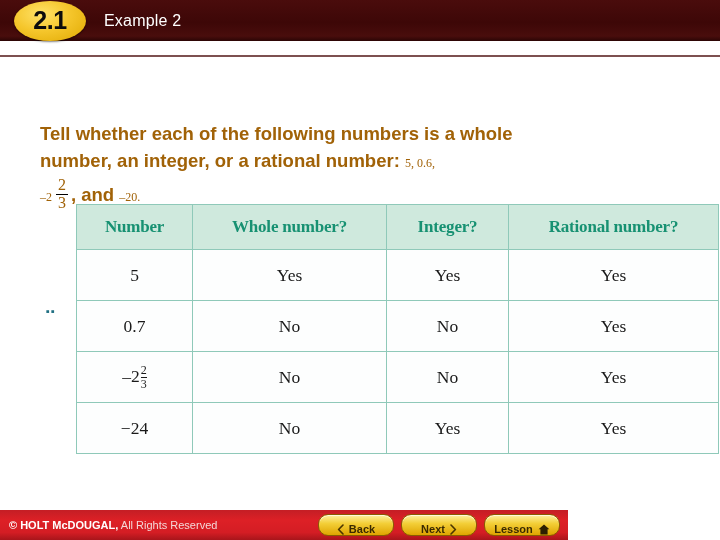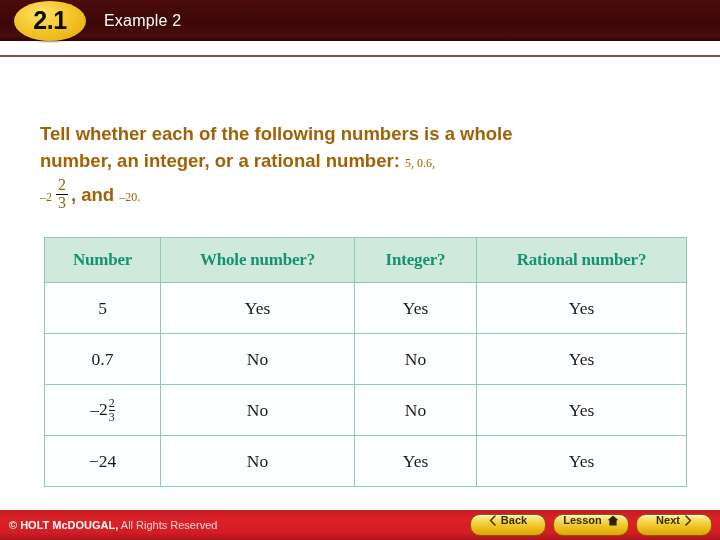--- a/index.html
+++ b/index.html
@@ -88,23 +88,22 @@
     font-size: 16px;
     line-height: 1.05;
     margin: 0 3px 0 4px;
   }
   .frac .num { display: block; padding: 0 2px; }
   .frac .den { display: block; padding: 0 2px; border-top: 1.3px solid #000; }
 
   
   .table-wrap {
     position: absolute;
-    left: 44px; top: 204px;
+    left: 76px; top: 204px;
     width: 630px;
-    margin-top: 33px;
   }
   table.answers {
     border-collapse: collapse;
     width: 630px;
     table-layout: fixed;
   }
   table.answers th,
   table.answers td {
     border: 1.4px solid #8fc9b9;
     text-align: center;
@@ -161,21 +160,21 @@
     font-weight: bold;
     line-height: 7px;
     letter-spacing: 1px;
     overflow: hidden;
   }
 
   
   .footer {
     position: absolute;
     left: 0; top: 510px;
-    width: 720px; height: 30px;
+    width: 568px; height: 30px;
     background: linear-gradient(180deg, #c41e25 0%, #dd2026 35%, #d41d24 75%, #a8151b 100%);
     display: flex;
     align-items: center;
   }
   .copyright {
     margin-left: 9px;
     color: #ffffff;
     font-family: "Liberation Sans", sans-serif;
     font-size: 11px;
     white-space: nowrap;
@@ -192,21 +191,21 @@
   }
   .nav-btn {
     height: 20px;
     min-width: 56px;
     padding: 0 9px;
     border-radius: 10px;
     background: linear-gradient(180deg, #fdf0a0 0%, #f3cf38 42%, #dfa400 100%);
     border: 1.2px solid #8a5b00;
     box-shadow: inset 0 1px 0 rgba(255,255,255,0.65);
     display: flex;
-    align-items: flex-start;
+    align-items: flex-end;
     justify-content: center;
     gap: 5px;
     cursor: pointer;
   }
   .nav-label {
     font-family: "Liberation Sans", sans-serif;
     font-weight: bold;
     font-size: 11px;
     color: #3a2a00;
     line-height: 1;
@@ -299,32 +298,32 @@
     <div class="nav-btn">
       <span class="nav-ico">
         <svg width="7" height="11" viewBox="0 0 7 11" aria-hidden="true">
           <path d="M6 1 L1.6 5.5 L6 10" fill="none" stroke="#4a3500" stroke-width="1.6" stroke-linecap="round" stroke-linejoin="round"></path>
         </svg>
       </span>
       <span class="nav-label">Back</span>
     </div>
 
     <div class="nav-btn">
+      <span class="nav-label">Next</span>
+      <span class="nav-ico">
+        <svg width="7" height="11" viewBox="0 0 7 11" aria-hidden="true">
+          <path d="M1 1 L5.4 5.5 L1 10" fill="none" stroke="#4a3500" stroke-width="1.6" stroke-linecap="round" stroke-linejoin="round"></path>
+        </svg>
+      </span>
+    </div>
+
+    <div class="nav-btn">
       <span class="nav-label">Lesson</span>
       <span class="nav-ico">
         <svg width="12" height="11" viewBox="0 0 12 11" aria-hidden="true">
           <path d="M6 0.5 L11.4 5.2 L9.6 5.2 L9.6 10.4 L2.4 10.4 L2.4 5.2 L0.6 5.2 Z" fill="#2d2000"></path>
         </svg>
       </span>
     </div>
 
-    <div class="nav-btn">
-      <span class="nav-label">Next</span>
-      <span class="nav-ico">
-        <svg width="7" height="11" viewBox="0 0 7 11" aria-hidden="true">
-          <path d="M1 1 L5.4 5.5 L1 10" fill="none" stroke="#4a3500" stroke-width="1.6" stroke-linecap="round" stroke-linejoin="round"></path>
-        </svg>
-      </span>
-    </div>
-
 
   </div>
 </div>
 
 </body></html>

